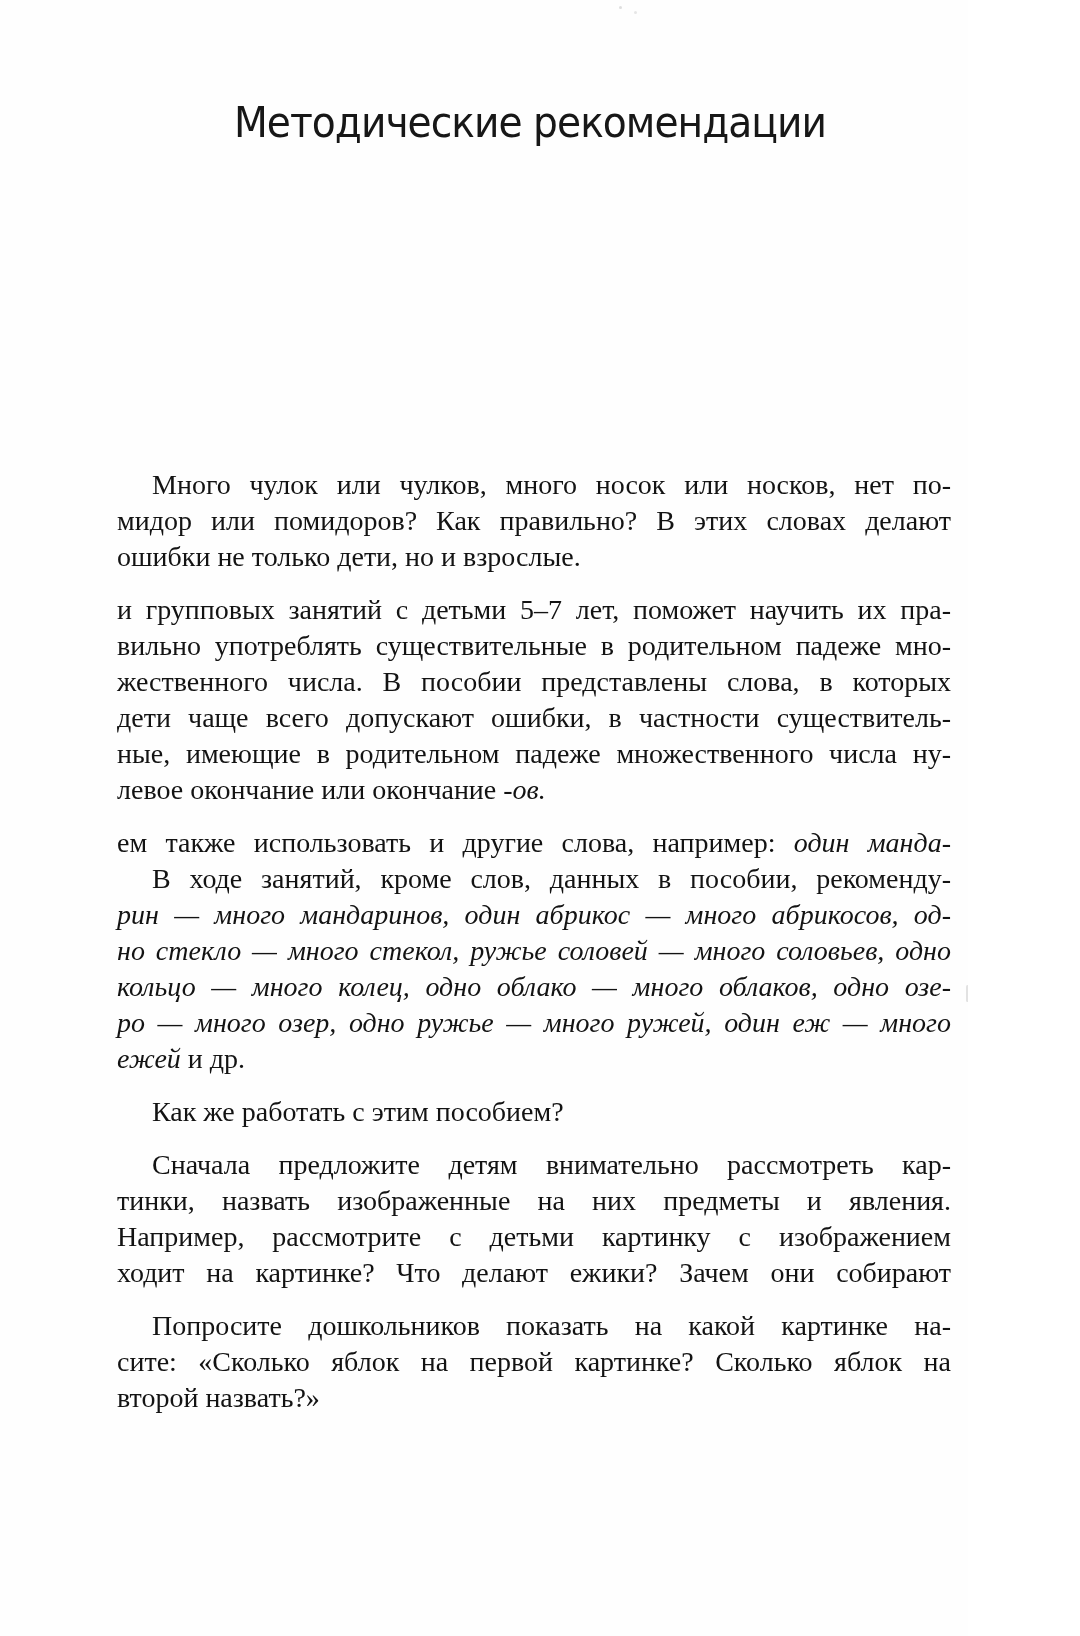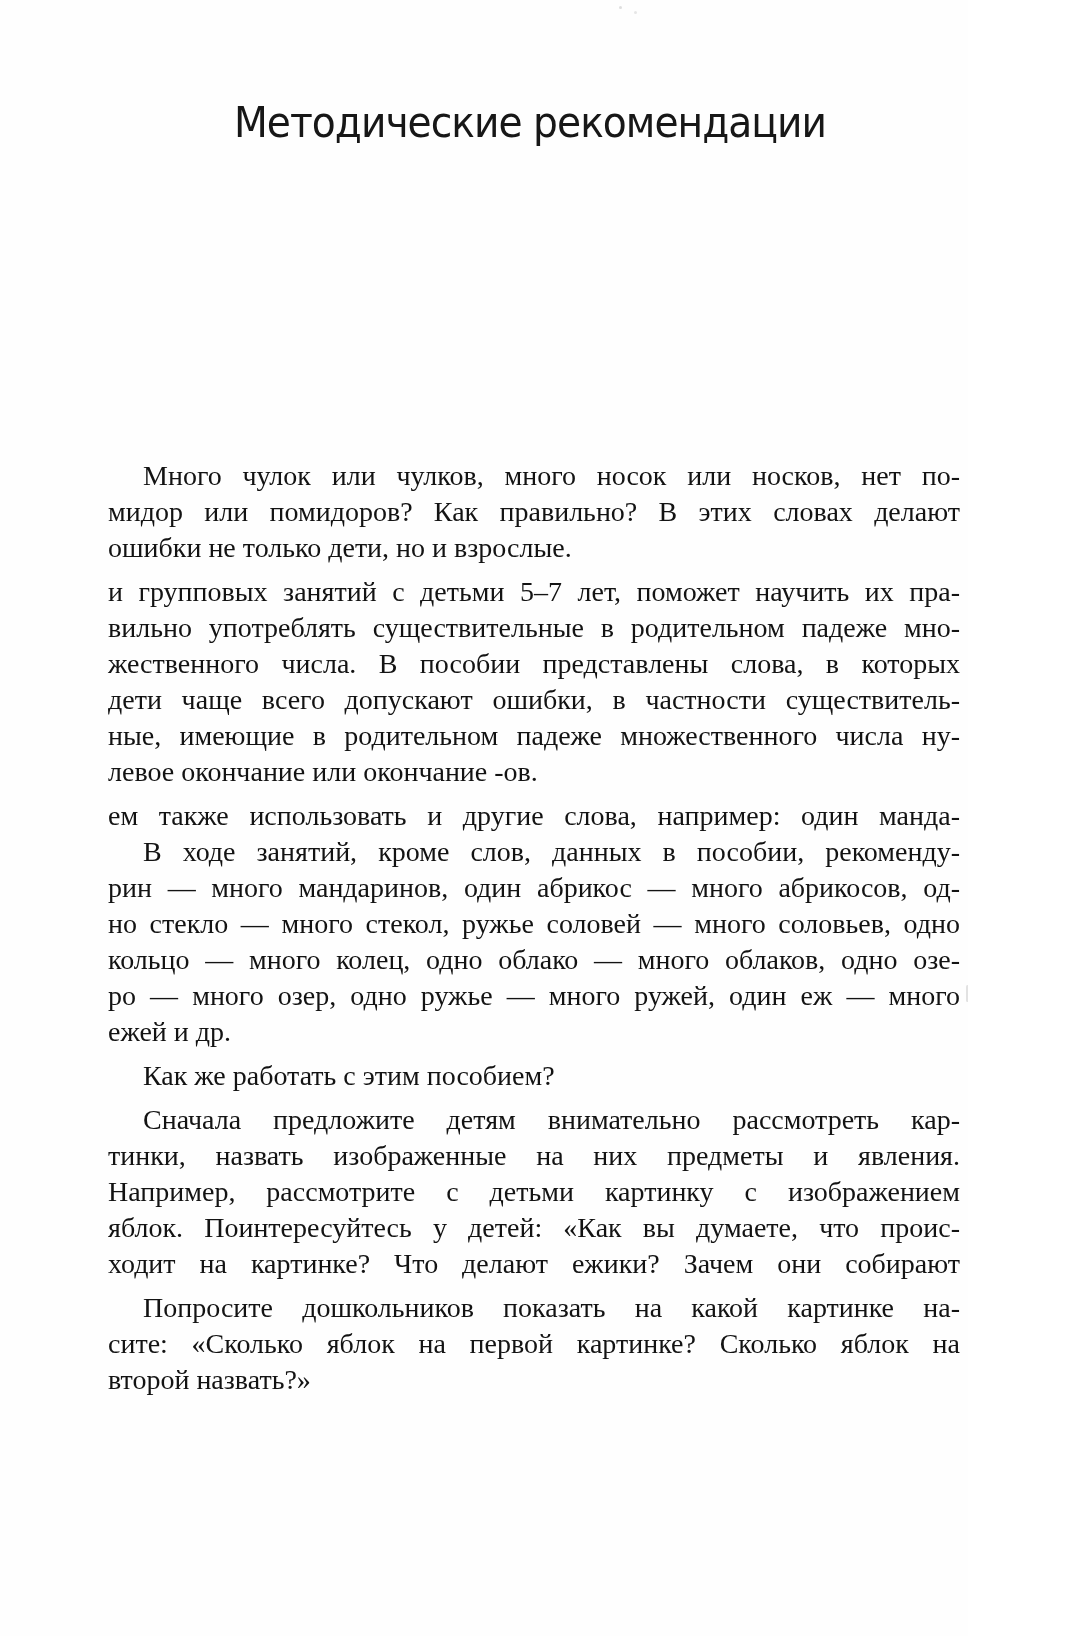--- a/index.html
+++ b/index.html
@@ -32,36 +32,36 @@
   .body-text {
     position: absolute;
     left: 100px;
     top: 450px;
     width: 868px;
     font-family: "Liberation Serif", serif;
     font-size: 28px;
     line-height: 36px;
     color: #131313;
   }
-  .paragraph { margin: 8px; }
+  .paragraph { margin: 17px; }
   .line {
     white-space: normal;
   }
   .line.justify {
     text-align: justify;
     text-align-last: justify;
   }
   .line.last {
     text-align: left;
     text-align-last: left;
   }
   .line.indent {
     text-indent: 35px;
   }
-  .seg.italic { }
+  .seg.italic { font-style: italic; }
   
   .artifact {
     position: absolute;
     background: #b9b9b9;
     border-radius: 2px;
   }
   .artifact.a1 { left: 1002px; top: 93px;  width: 3px; height: 20px; opacity: 0.45; }
   .artifact.a2 { left: 966px;  top: 985px; width: 3px; height: 17px; opacity: 0.40; }
   .artifact.a3 { left: 619px;  top: 6px;   width: 3px; height: 3px;  opacity: 0.45; }
   .artifact.a4 { left: 634px;  top: 11px;  width: 3px; height: 3px;  opacity: 0.35; }
@@ -100,21 +100,20 @@
         <div class="line justify"><span class="seg italic">ро — много озер, одно ружье — много ружей, один еж — много</span></div>
         <div class="line last"><span class="seg italic">ежей</span><span class="seg"> и др.</span></div>
       </div>
       <div class="paragraph">
         <div class="line last indent"><span class="seg">Как же работать с этим пособием?</span></div>
       </div>
       <div class="paragraph">
         <div class="line justify indent"><span class="seg">Сначала предложите детям внимательно рассмотреть кар-</span></div>
         <div class="line justify"><span class="seg">тинки, назвать изображенные на них предметы и явления.</span></div>
         <div class="line justify"><span class="seg">Например, рассмотрите с детьми картинку с изображением</span></div>
-        <div class="line justify"><span class="seg">яблок. Поинтересуйтесь у детей: «Как вы думаете, что проис-</span></div>
         <div class="line justify"><span class="seg">ходит на картинке? Что делают ежики? Зачем они собирают</span></div>
       </div>
       <div class="paragraph">
         <div class="line justify indent"><span class="seg">Попросите дошкольников показать на какой картинке на-</span></div>
         <div class="line justify"><span class="seg">сите: «Сколько яблок на первой картинке? Сколько яблок на</span></div>
         <div class="line last"><span class="seg">второй назвать?»</span></div>
       </div>
     </div>
 </div>
 

